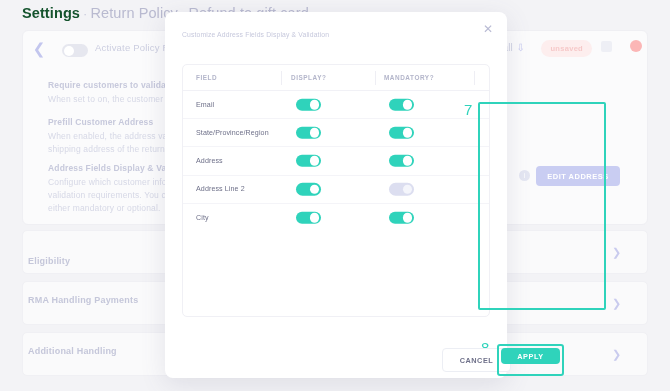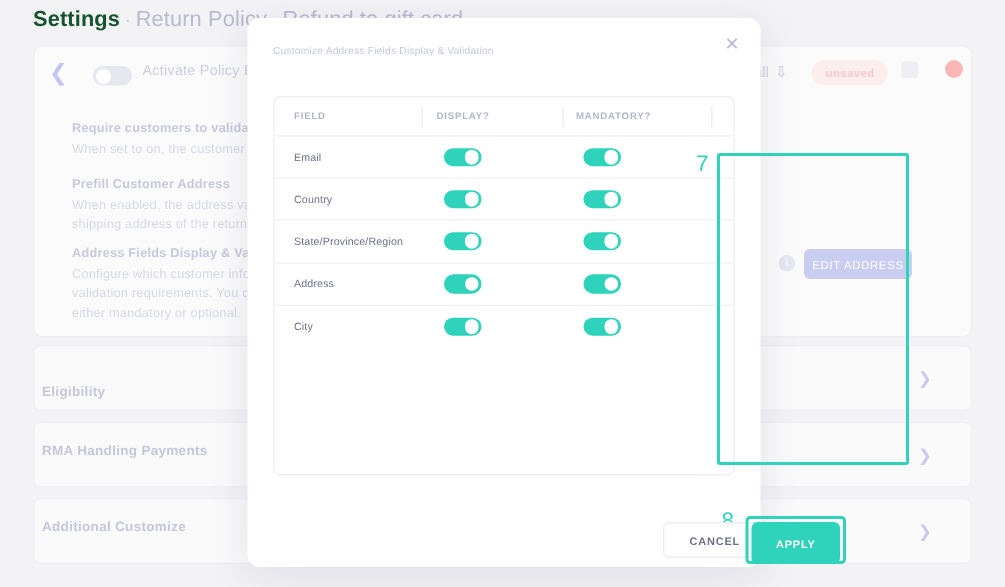--- a/index.html
+++ b/index.html
@@ -67,23 +67,23 @@
     position:absolute; right:28px; top:40px;
     width:12px; height:12px; border-radius:50%; background:#fbb6b6;
   }
 
   .bg-sect { position:absolute; font-size:8.5px; letter-spacing:.15px; }
   .bg-sect-title { color:#c7c9dc; font-weight:bold; }
   .bg-sect-body  { color:#d6d8e6; line-height:1.55; }
 
   .edit-addr-btn {
     position:absolute; left:536px; top:166px;
-    width:72px; height:20px; border-radius:4px;
+    width:84px; height:20px; border-radius:4px;
     background:#c9cdf2; color:#ffffff;
-    font-size:7.5px; font-weight:normal; letter-spacing:.5px;
+    font-size:7.5px; font-weight:bold; letter-spacing:.5px;
     display:flex; align-items:center; justify-content:center;
   }
   .info-dot {
     position:absolute; left:519px; top:170px;
     width:11px; height:11px; border-radius:50%;
     background:#e4e6f2; color:#fbfbfd; font-size:8px;
     display:flex; align-items:center; justify-content:center;
   }
 
   .collapsed-row {
@@ -185,21 +185,21 @@
   
   .btn-cancel {
     position:absolute; left:277px; top:336px;
     width:69px; height:24px; border-radius:4px;
     background:#fff; border:1px solid #eceef4;
     color:#6e7089; font-size:7.3px; font-weight:bold; letter-spacing:.55px;
     display:flex; align-items:center; justify-content:center; cursor:pointer;
   }
   .btn-apply {
     position:absolute; left:336px; top:336px;
-    width:59px; height:28px; border-radius:4px;
+    width:59px; height:16px; border-radius:4px;
     background:#2fd3bb; color:#ffffff;
     font-size:7.3px; font-weight:bold; letter-spacing:.55px;
     display:flex; align-items:center; justify-content:center; cursor:pointer;
   }
   .btn-apply-hl {
     position:absolute; left:332px; top:332px;
     width:67px; height:32px; border:2px solid #2fd3bb;
     border-radius:3px; pointer-events:none;
   }
 </style>
@@ -243,21 +243,21 @@
 
     <div class="collapsed-row" style="top:230px;"></div>
     <div class="collapsed-label" style="top:244px;margin-top:12px;">Eligibility</div>
     <div class="collapsed-chev" style="top:246px;">❯</div>
 
     <div class="collapsed-row" style="top:281px;"></div>
     <div class="collapsed-label" style="top:295px;">RMA Handling Payments</div>
     <div class="collapsed-chev" style="top:297px;">❯</div>
 
     <div class="collapsed-row" style="top:332px;"></div>
-    <div class="collapsed-label" style="top:346px;">Additional Customize</div>
+    <div class="collapsed-label" style="top:346px;">Additional Handling</div>
     <div class="collapsed-chev" style="top:348px;">❯</div>
   </div>
 
   <div class="modal">
     <div class="modal-close">✕</div>
     <div class="modal-eyebrow">Customize Address Fields Display &amp; Validation</div>
 
     <div class="table-wrap">
       <div class="thead">
         <div class="th th-field">FIELD</div>
@@ -267,33 +267,33 @@
         <div class="vdiv vdiv-2"></div>
         <div class="vdiv vdiv-3"></div>
       </div>
       <div id="tbody">
           <div class="trow">
             <div class="td-label">Email</div>
             <div class="tgl tgl-display on"></div>
             <div class="tgl tgl-mandatory on"></div>
           </div>
           <div class="trow">
-            <div class="td-label">Country</div>
+            <div class="td-label">State/Province/Region</div>
             <div class="tgl tgl-display on"></div>
             <div class="tgl tgl-mandatory on"></div>
           </div>
           <div class="trow">
-            <div class="td-label">State/Province/Region</div>
+            <div class="td-label">Address</div>
             <div class="tgl tgl-display on"></div>
             <div class="tgl tgl-mandatory on"></div>
           </div>
           <div class="trow">
-            <div class="td-label">Address</div>
-            <div class="tgl tgl-display on"></div>
-            <div class="tgl tgl-mandatory on"></div>
+            <div class="td-label">Address Line 2</div>
+            <div class="tgl tgl-display on"></div>
+            <div class="tgl tgl-mandatory disabled"></div>
           </div>
           <div class="trow">
             <div class="td-label">City</div>
             <div class="tgl tgl-display on"></div>
             <div class="tgl tgl-mandatory on"></div>
           </div>
         </div>
     </div>
 
     <div class="hl-box"></div>

